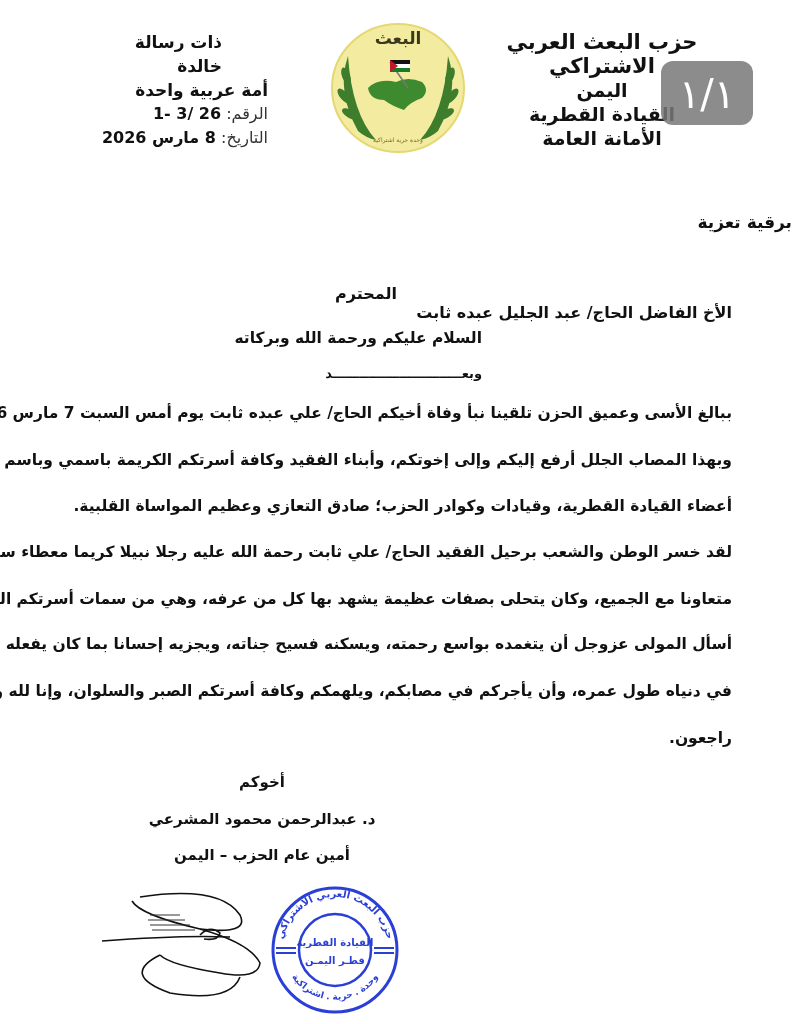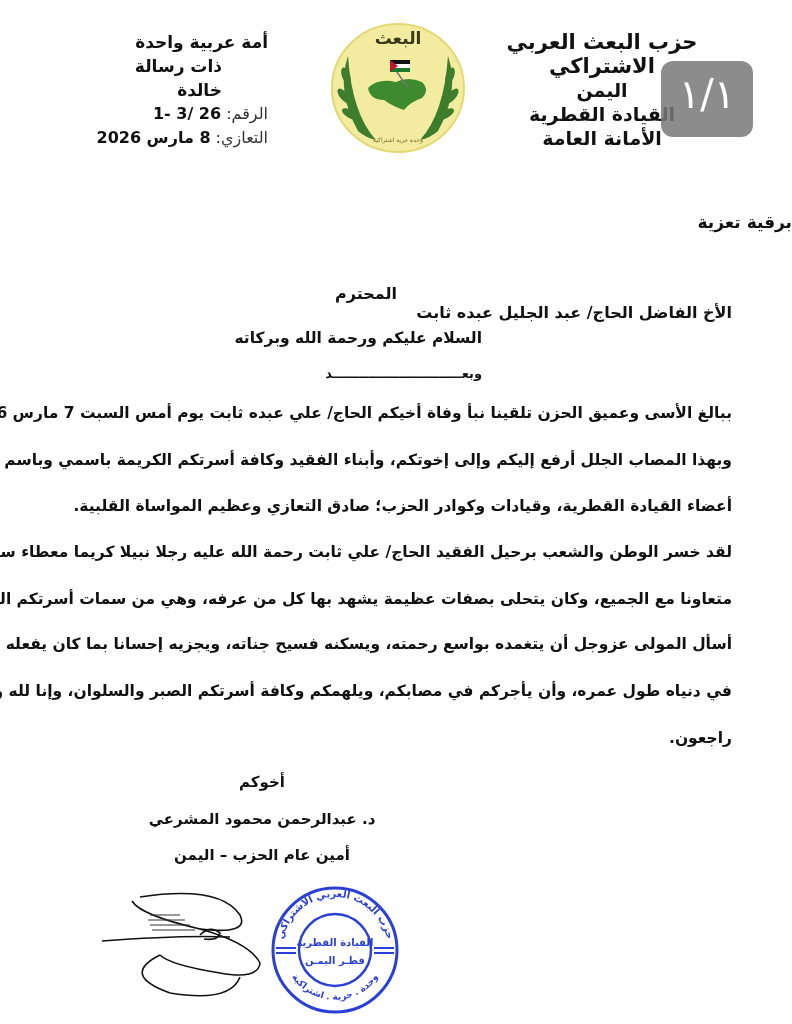--- a/index.html
+++ b/index.html
@@ -9,21 +9,21 @@
     color: #111111;
   }
   .abs { position: absolute; }
   .hdr-r { right: 60px; top: 30px; width: 260px; text-align: center; font-weight: bold; font-size: 19px; line-height: 24px; }
   .hdr-r .l1 { font-size: 21px; }
   .hdr-l { left: 92px; top: 30px; width: 180px; font-weight: bold; font-size: 17px; line-height: 24px; text-align: right; }
   .hdr-l .meta { font-weight: normal; font-size: 16px; color: #333; }
   .hdr-l .meta b { color: #111; }
   .logo { left: 318px; top: 16px; width: 160px; height: 140px; }
   .page-badge {
-    left: 661px; top: 61px; width: 92px; height: 76px; background: rgba(120,120,120,0.85);
+    left: 661px; top: 61px; width: 92px; height: 64px; background: rgba(120,120,120,0.85);
     border-radius: 12px; color: #ffffff; font-size: 40px; text-align: center; line-height: 66px;
     font-family: "DejaVu Sans", sans-serif; direction: ltr;
   }
   .title { left: 0; right: 0; top: 212px; font-weight: bold; font-size: 17px; padding-left: 50px; }
   .p { right: 60px; left: 60px; font-weight: bold; font-size: 15.5px; line-height: 20px; white-space: nowrap; text-align: right; }
   .p.just { text-align: justify; text-align-last: justify; }
   .sig { text-align: center; font-weight: bold; font-size: 15px; width: 240px; left: 142px; }
   .stamp { left: 260px; top: 880px; width: 150px; height: 140px; }
   .signature { left: 100px; top: 885px; width: 180px; height: 115px; }
 </style>
@@ -31,28 +31,28 @@
 <body>
 
 <div class="abs hdr-r">
   <div class="l1">حزب البعث العربي الاشتراكي</div>
   <div>اليمن</div>
   <div>القيادة القطرية</div>
   <div>الأمانة العامة</div>
 </div>
 
 <div class="abs hdr-l">
+  <div style="padding-right:50px">ذات رسالة خالدة</div>
   <div style="padding-right:4px">أمة عربية واحدة</div>
-  <div style="padding-right:50px">ذات رسالة خالدة</div>
   <div class="meta" style="padding-right:4px">
     <span>الرقم:</span>
     <b dir="ltr">1- 3/ 26</b>
   </div>
   <div class="meta" style="padding-right:4px">
-    <span>التعازي:</span>
+    <span>التاريخ:</span>
     <b>8 مارس 2026</b>
   </div>
 </div>
 
 <div class="abs logo">
   <svg width="160" height="140" viewBox="0 0 160 140">
     <ellipse cx="80" cy="72" rx="66" ry="64" fill="#f3eca0" stroke="#e4d873" stroke-width="2"></ellipse>
     <g fill="#3e7d2c">
       <path d="M30 40 Q18 75 40 115 Q48 122 58 124 Q34 98 30 40Z"></path>
       <path d="M130 40 Q142 75 120 115 Q112 122 102 124 Q126 98 130 40Z"></path>

